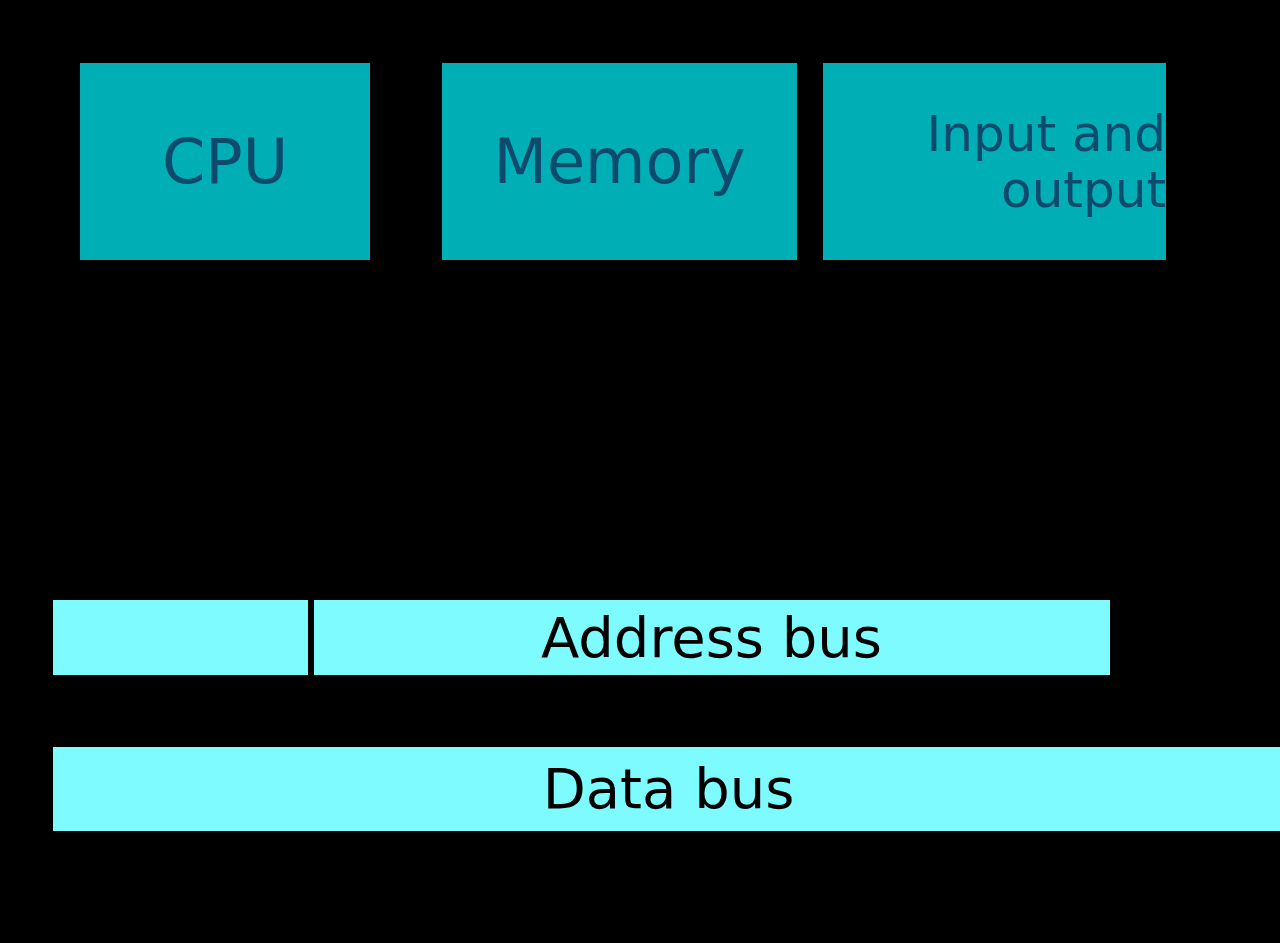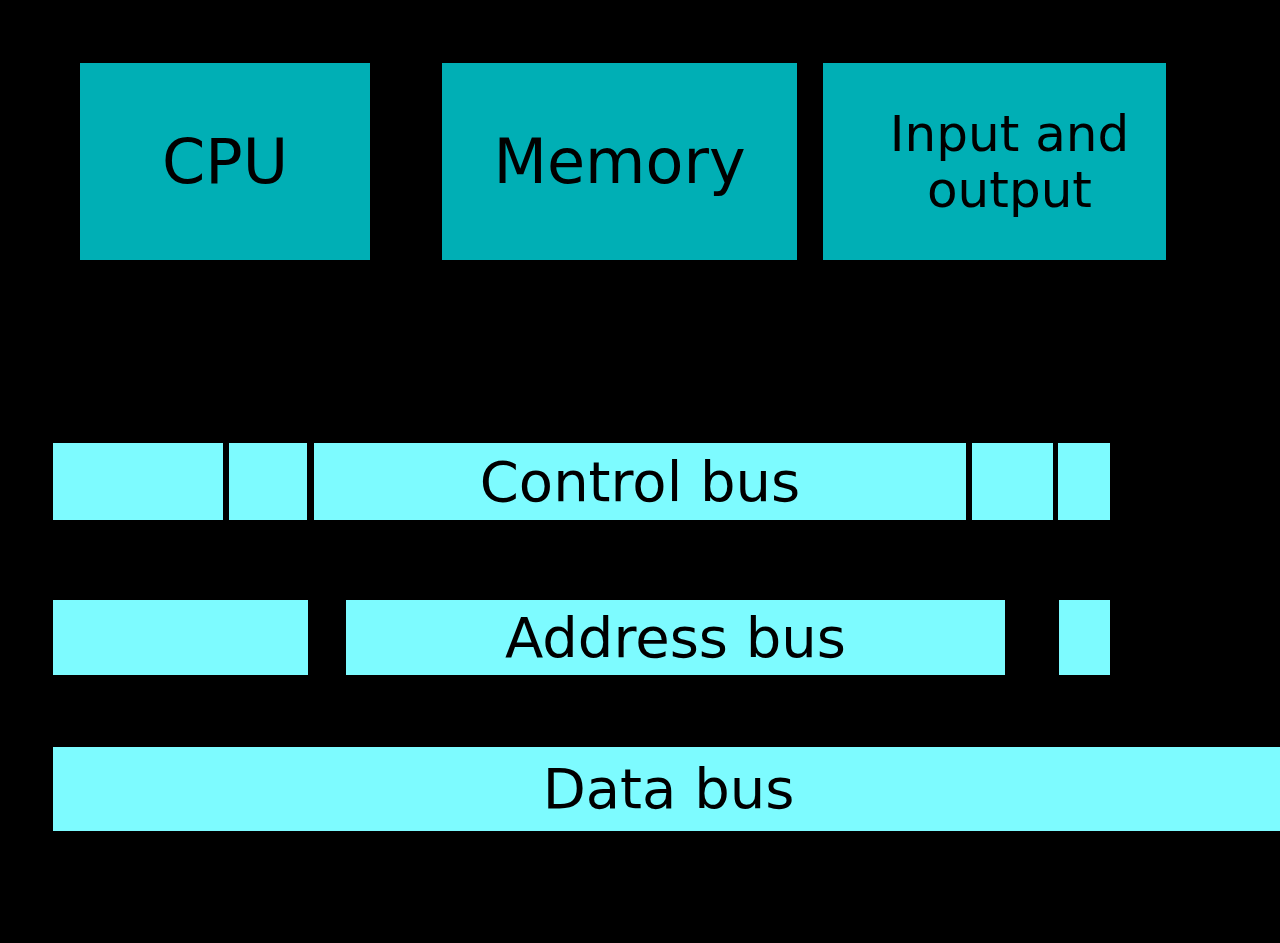--- a/index.html
+++ b/index.html
@@ -25,34 +25,34 @@
     background: #00afb5;
     box-sizing: border-box;
     display: flex;
     align-items: center;
     color: #000000;
     line-height: 1.0;
   }
   .unit .unit-label {
     display: block;
     width: 100%;
-    color: #000000;
+    color: #0c4a6e;
   }
   .unit-center {
     justify-content: center;
   }
   .unit-center .unit-label {
     text-align: center;
     font-size: 62px;
   }
   .unit-left {
     justify-content: flex-start;
   }
   .unit-left .unit-label {
-    text-align: center;
+    text-align: right;
     padding-left: 30px;
     font-size: 50px;
     line-height: 1.12;
     white-space: pre-line;
   }
 
   #unit-cpu     { left: 80px;  top: 63px; width: 290px; height: 197px; }
   #unit-memory  { left: 442px; top: 63px; width: 355px; height: 197px; }
   #unit-io      { left: 823px; top: 63px; width: 343px; height: 197px; }
 
@@ -95,43 +95,26 @@
 
   <div class="unit unit-center" id="unit-memory">
     <span class="unit-label">Memory</span>
   </div>
 
   <div class="unit unit-left" id="unit-io">
     <span class="unit-label">Input and
 output</span>
   </div>
 
-  <div class="bus-row" id="bus-control">
-    <div class="bus-segment blank" style="left:53px;width:170px;">
-      
-    </div>
-    <div class="bus-segment blank" style="left:229px;width:78px;">
-      
-    </div>
-    <div class="bus-segment" style="left:314px;width:652px;">
-      <span class="bus-label">Control bus</span>
-    </div>
-    <div class="bus-segment blank" style="left:972px;width:81px;">
-      
-    </div>
-    <div class="bus-segment blank" style="left:1058px;width:52px;">
-      
-    </div>
-  </div>
 
   <div class="bus-row" id="bus-address">
     <div class="bus-segment blank" style="left:53px;width:255px;">
       
     </div>
-    <div class="bus-segment" style="left:314px;width:659px;margin-left:32px;">
+    <div class="bus-segment" style="left:314px;width:795px;">
       <span class="bus-label">Address bus</span>
     </div>
     <div class="bus-segment blank" style="left:1059px;width:51px;">
       
     </div>
   </div>
 
   <div class="bus-row" id="bus-data">
     <div class="bus-segment" style="left:53px;width:1231px;">
       <span class="bus-label">Data bus</span>

